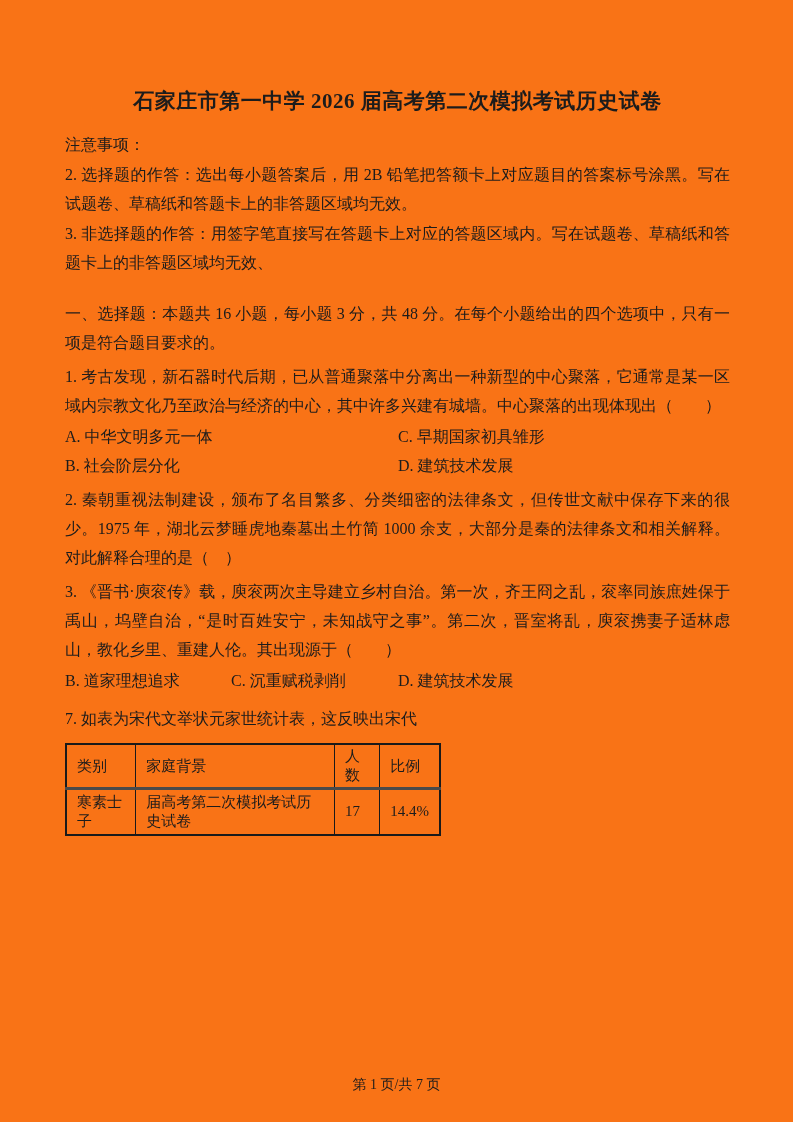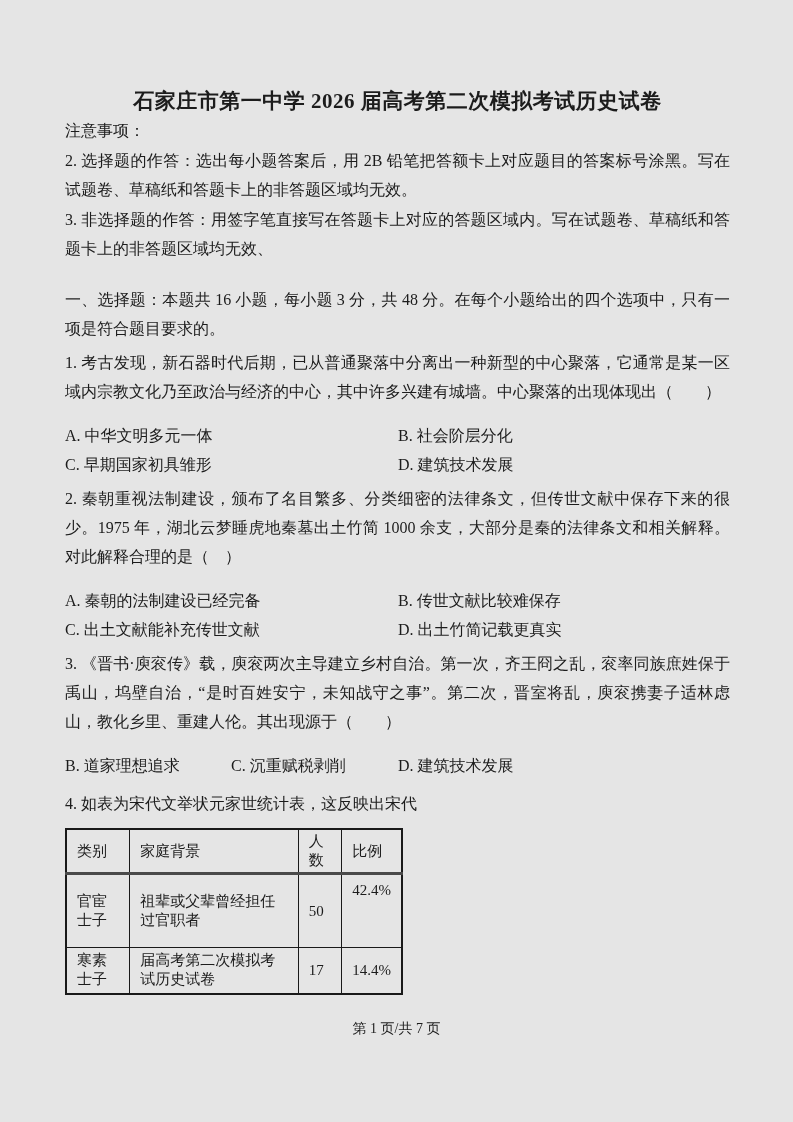--- a/index.html
+++ b/index.html
@@ -1,75 +1,75 @@
 <!DOCTYPE html>
 <html><head>
 <meta charset="utf-8">
 <style>
   * { margin: 0; padding: 0; box-sizing: border-box; }
   html, body { background: #ffffff; }
   .page {
     position: relative;
     width: 793px;
     height: 1122px;
-    background: #e5e5e5;
+    background: #f97316;
     color: #1c1c1c;
     font-family: "Liberation Serif", "DejaVu Serif", serif;
     padding: 86px 63px 0 65px;
     overflow: hidden;
   }
   .title {
     font-size: 21px;
     font-weight: bold;
     text-align: center;
     line-height: 30px;
     letter-spacing: 0.5px;
   }
-  .notice { margin-top: 0; }
+  .notice { margin-top: 14px; }
   .notice p,
   .section-heading,
   .stem {
     font-size: 16px;
     line-height: 29px;
     text-align: justify;
     text-align-last: left;
   }
   .notice p { margin-bottom: 1px; }
   .section-heading { margin-top: 22px; }
   .question { margin-top: 5px; }
   .options {
     font-size: 16px;
     line-height: 29px;
-    margin-top: 15px;
+    margin-top: 2px;
   }
   .options-2col { display: grid; grid-template-columns: 333px 1fr; }
   .options-4col { display: grid; grid-template-columns: 166px 167px 166px 1fr; }
   .q4 { margin-top: 9px; }
   table.stats {
     border-collapse: collapse;
-    width: 338px;
+    width: 376px;
     margin-top: 10px;
     border: 2px solid #1a1a1a;
     font-size: 15px;
     color: #1c1c1c;
   }
   .stats td {
     border: 1px solid #1a1a1a;
     padding: 2px 10px;
     vertical-align: middle;
     text-align: left;
     font-weight: normal;
   }
   .stats tr.head td { height: 40px; border-bottom: 3px solid #4a4a4a; }
   .stats tr.r1 td { height: 74px; }
   .stats tr.r2 td { height: 46px; }
   .stats td.pct-top { vertical-align: top; padding-top: 7px; }
   .footer {
     position: absolute;
-    top: 1020px;
+    top: 1076px;
     left: 0;
     width: 100%;
     text-align: center;
     font-size: 14px;
     color: #1c1c1c;
   }
 </style>
 </head>
 <body>
 
@@ -82,66 +82,54 @@
     <p>2. 选择题的作答：选出每小题答案后，用 2B 铅笔把答额卡上对应题目的答案标号涂黑。写在试题卷、草稿纸和答题卡上的非答题区域均无效。</p>
     <p>3. 非选择题的作答：用签字笔直接写在答题卡上对应的答题区域内。写在试题卷、草稿纸和答题卡上的非答题区域均无效、</p>
   </div>
 
   <p class="section-heading">一、选择题：本题共 16 小题，每小题 3 分，共 48 分。在每个小题给出的四个选项中，只有一项是符合题目要求的。</p>
 
   <div class="question">
     <p class="stem">1. 考古发现，新石器时代后期，已从普通聚落中分离出一种新型的中心聚落，它通常是某一区域内宗教文化乃至政治与经济的中心，其中许多兴建有城墙。中心聚落的出现体现出（　　）</p>
     <div class="options options-2col">
       <span>A. 中华文明多元一体</span>
+      <span>C. 早期国家初具雏形</span>
       <span>B. 社会阶层分化</span>
-      <span>C. 早期国家初具雏形</span>
       <span>D. 建筑技术发展</span>
     </div>
   </div>
 
   <div class="question">
     <p class="stem">2. 秦朝重视法制建设，颁布了名目繁多、分类细密的法律条文，但传世文献中保存下来的很少。1975 年，湖北云梦睡虎地秦墓出土竹简 1000 余支，大部分是秦的法律条文和相关解释。对此解释合理的是（　）</p>
-    <div class="options options-2col">
-      <span>A. 秦朝的法制建设已经完备</span>
-      <span>B. 传世文献比较难保存</span>
-      <span>C. 出土文献能补充传世文献</span>
-      <span>D. 出土竹简记载更真实</span>
-    </div>
   </div>
 
   <div class="question">
     <p class="stem">3. 《晋书·庾衮传》载，庾衮两次主导建立乡村自治。第一次，齐王冏之乱，衮率同族庶姓保于禹山，坞壁自治，“是时百姓安宁，未知战守之事”。第二次，晋室将乱，庾衮携妻子适林虑山，教化乡里、重建人伦。其出现源于（　　）</p>
     <div class="options options-4col">
       <span>B. 道家理想追求</span>
       <span>C. 沉重赋税剥削</span>
       <span>D. 建筑技术发展</span>
     </div>
   </div>
 
   <div class="question q4">
-    <p class="stem">4. 如表为宋代文举状元家世统计表，这反映出宋代</p>
+    <p class="stem">7. 如表为宋代文举状元家世统计表，这反映出宋代</p>
     <table class="stats">
       <colgroup>
         <col style="width:73px">
         <col style="width:214px">
         <col style="width:46px">
         <col style="width:57px">
       </colgroup>
       <tbody>
         <tr class="head">
           <td>类别</td>
           <td>家庭背景</td>
           <td>人数</td>
           <td>比例</td>
-        </tr>
-        <tr class="r1">
-          <td>官宦士子</td>
-          <td>祖辈或父辈曾经担任过官职者</td>
-          <td>50</td>
-          <td class="pct-top">42.4%</td>
         </tr>
         <tr class="r2">
           <td>寒素士子</td>
           <td>届高考第二次模拟考试历史试卷</td>
           <td>17</td>
           <td>14.4%</td>
         </tr>
       </tbody>
     </table>
   </div>

